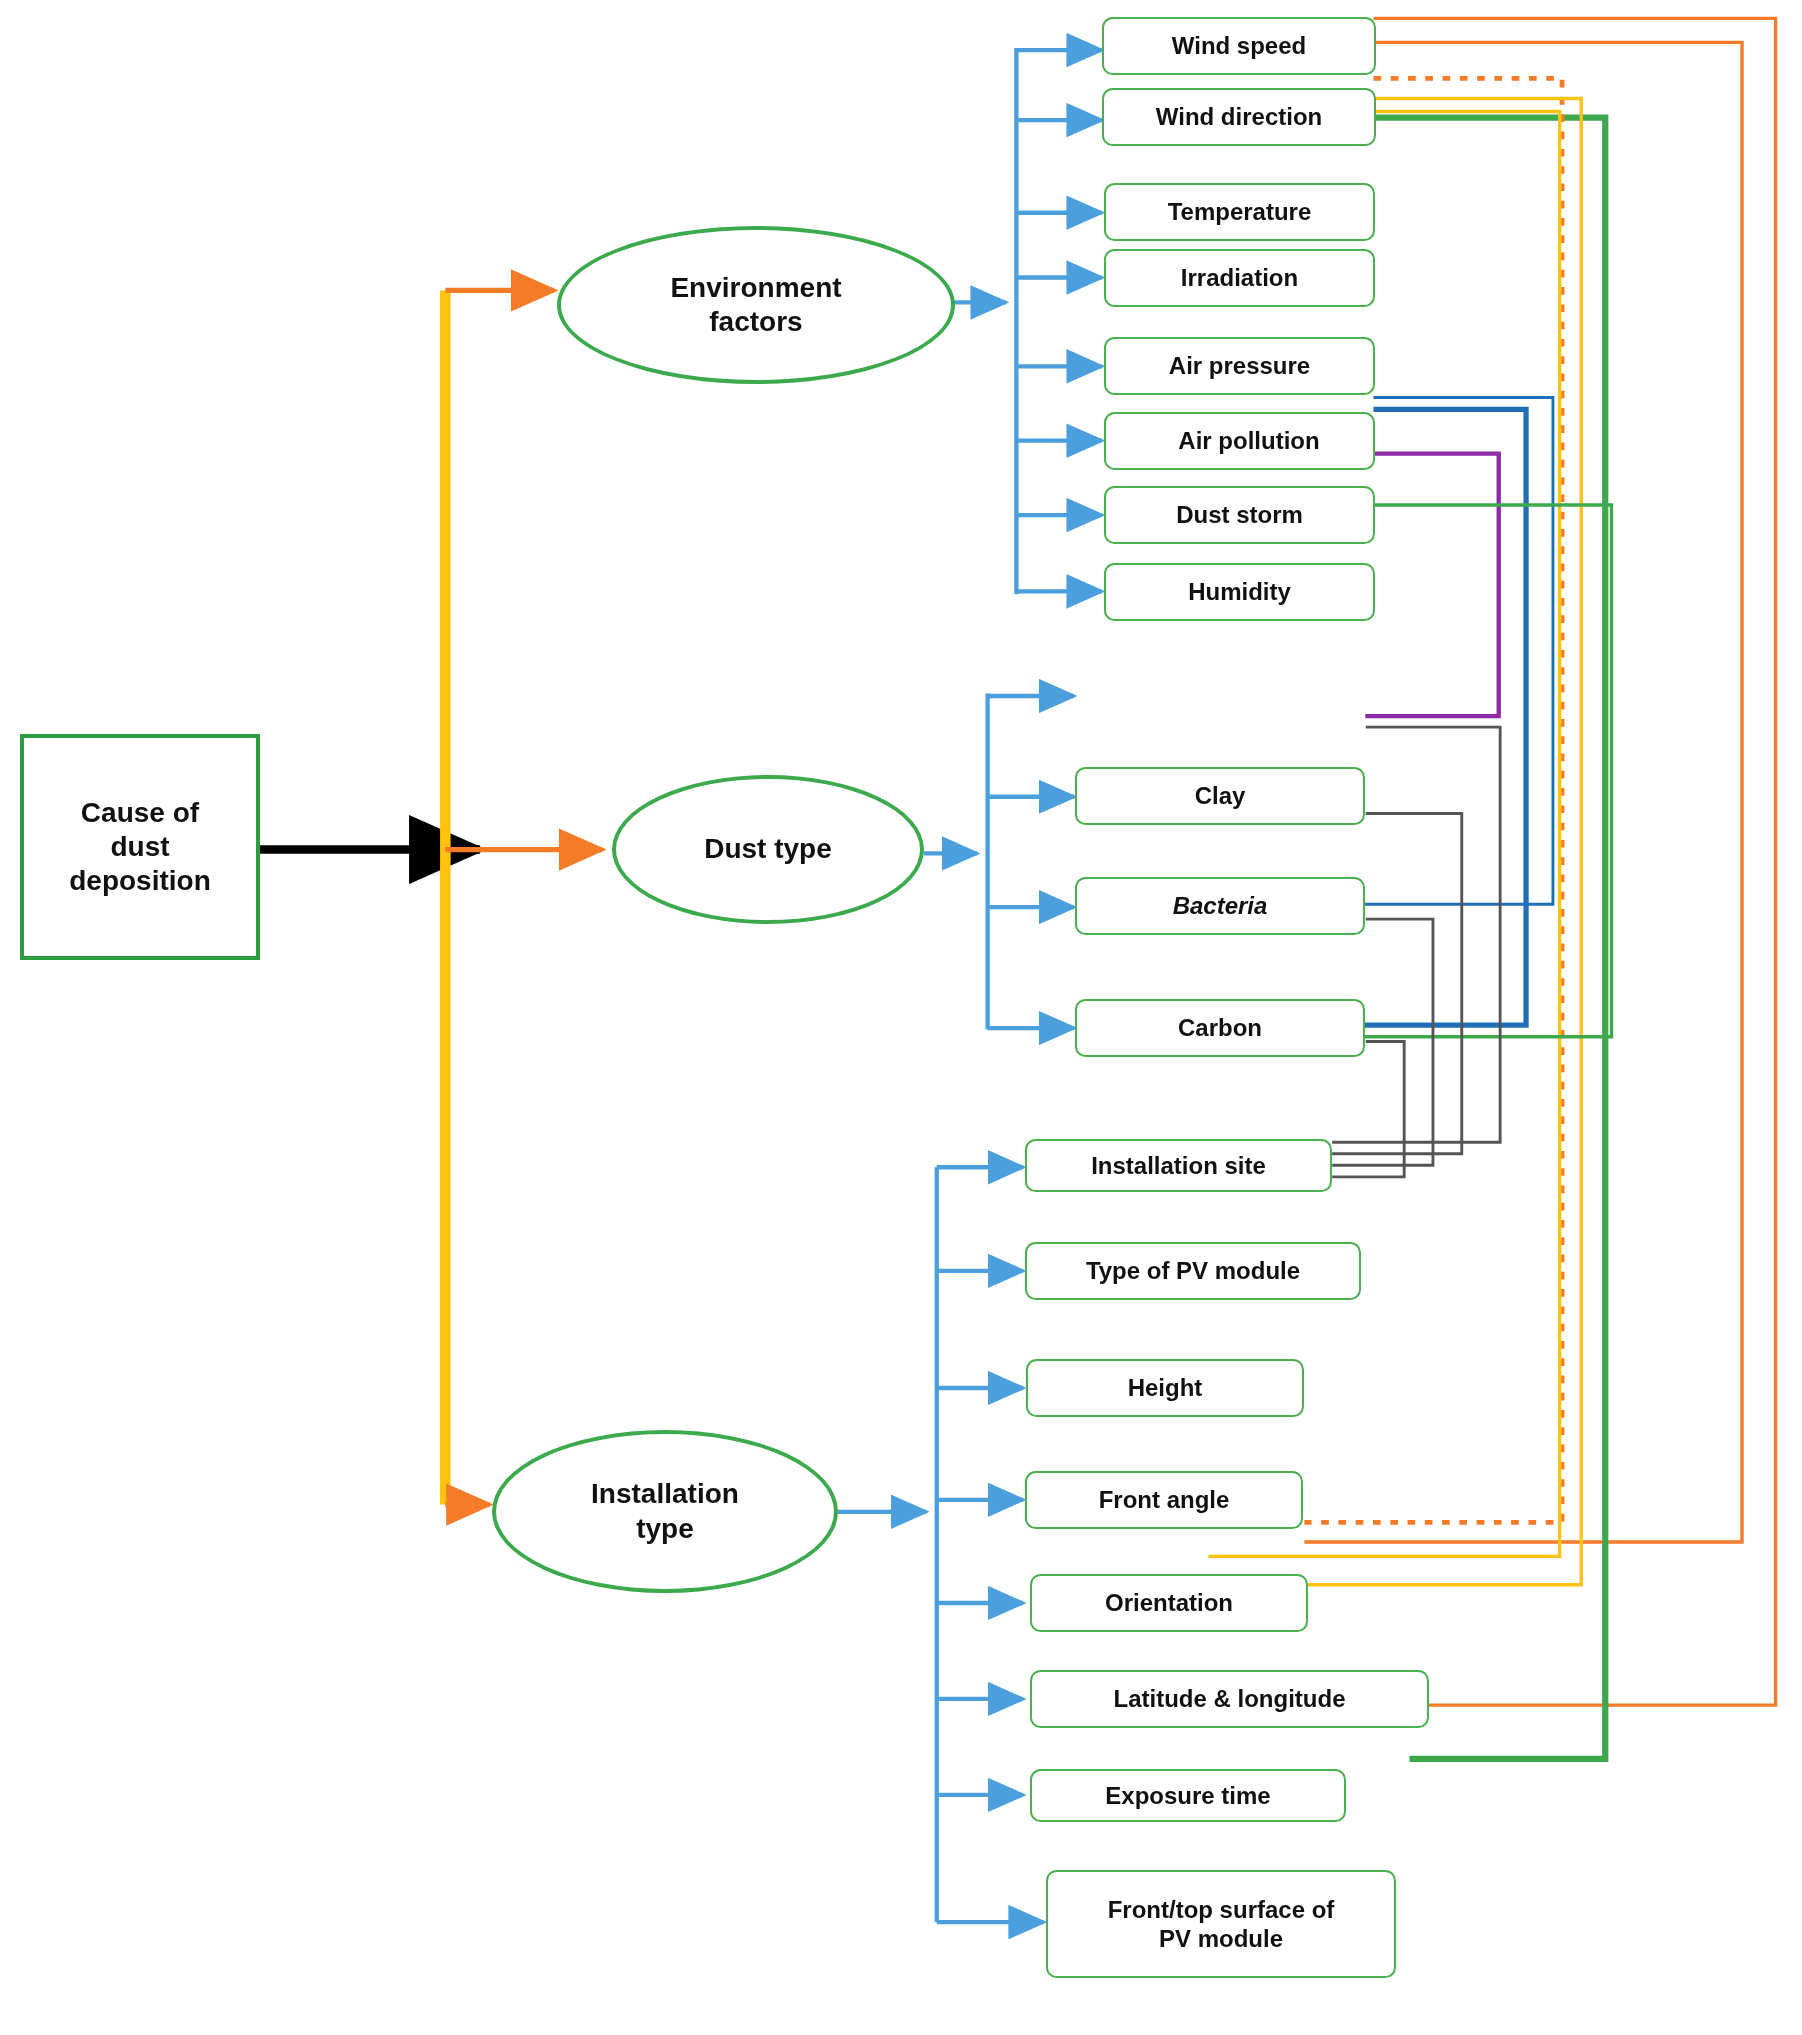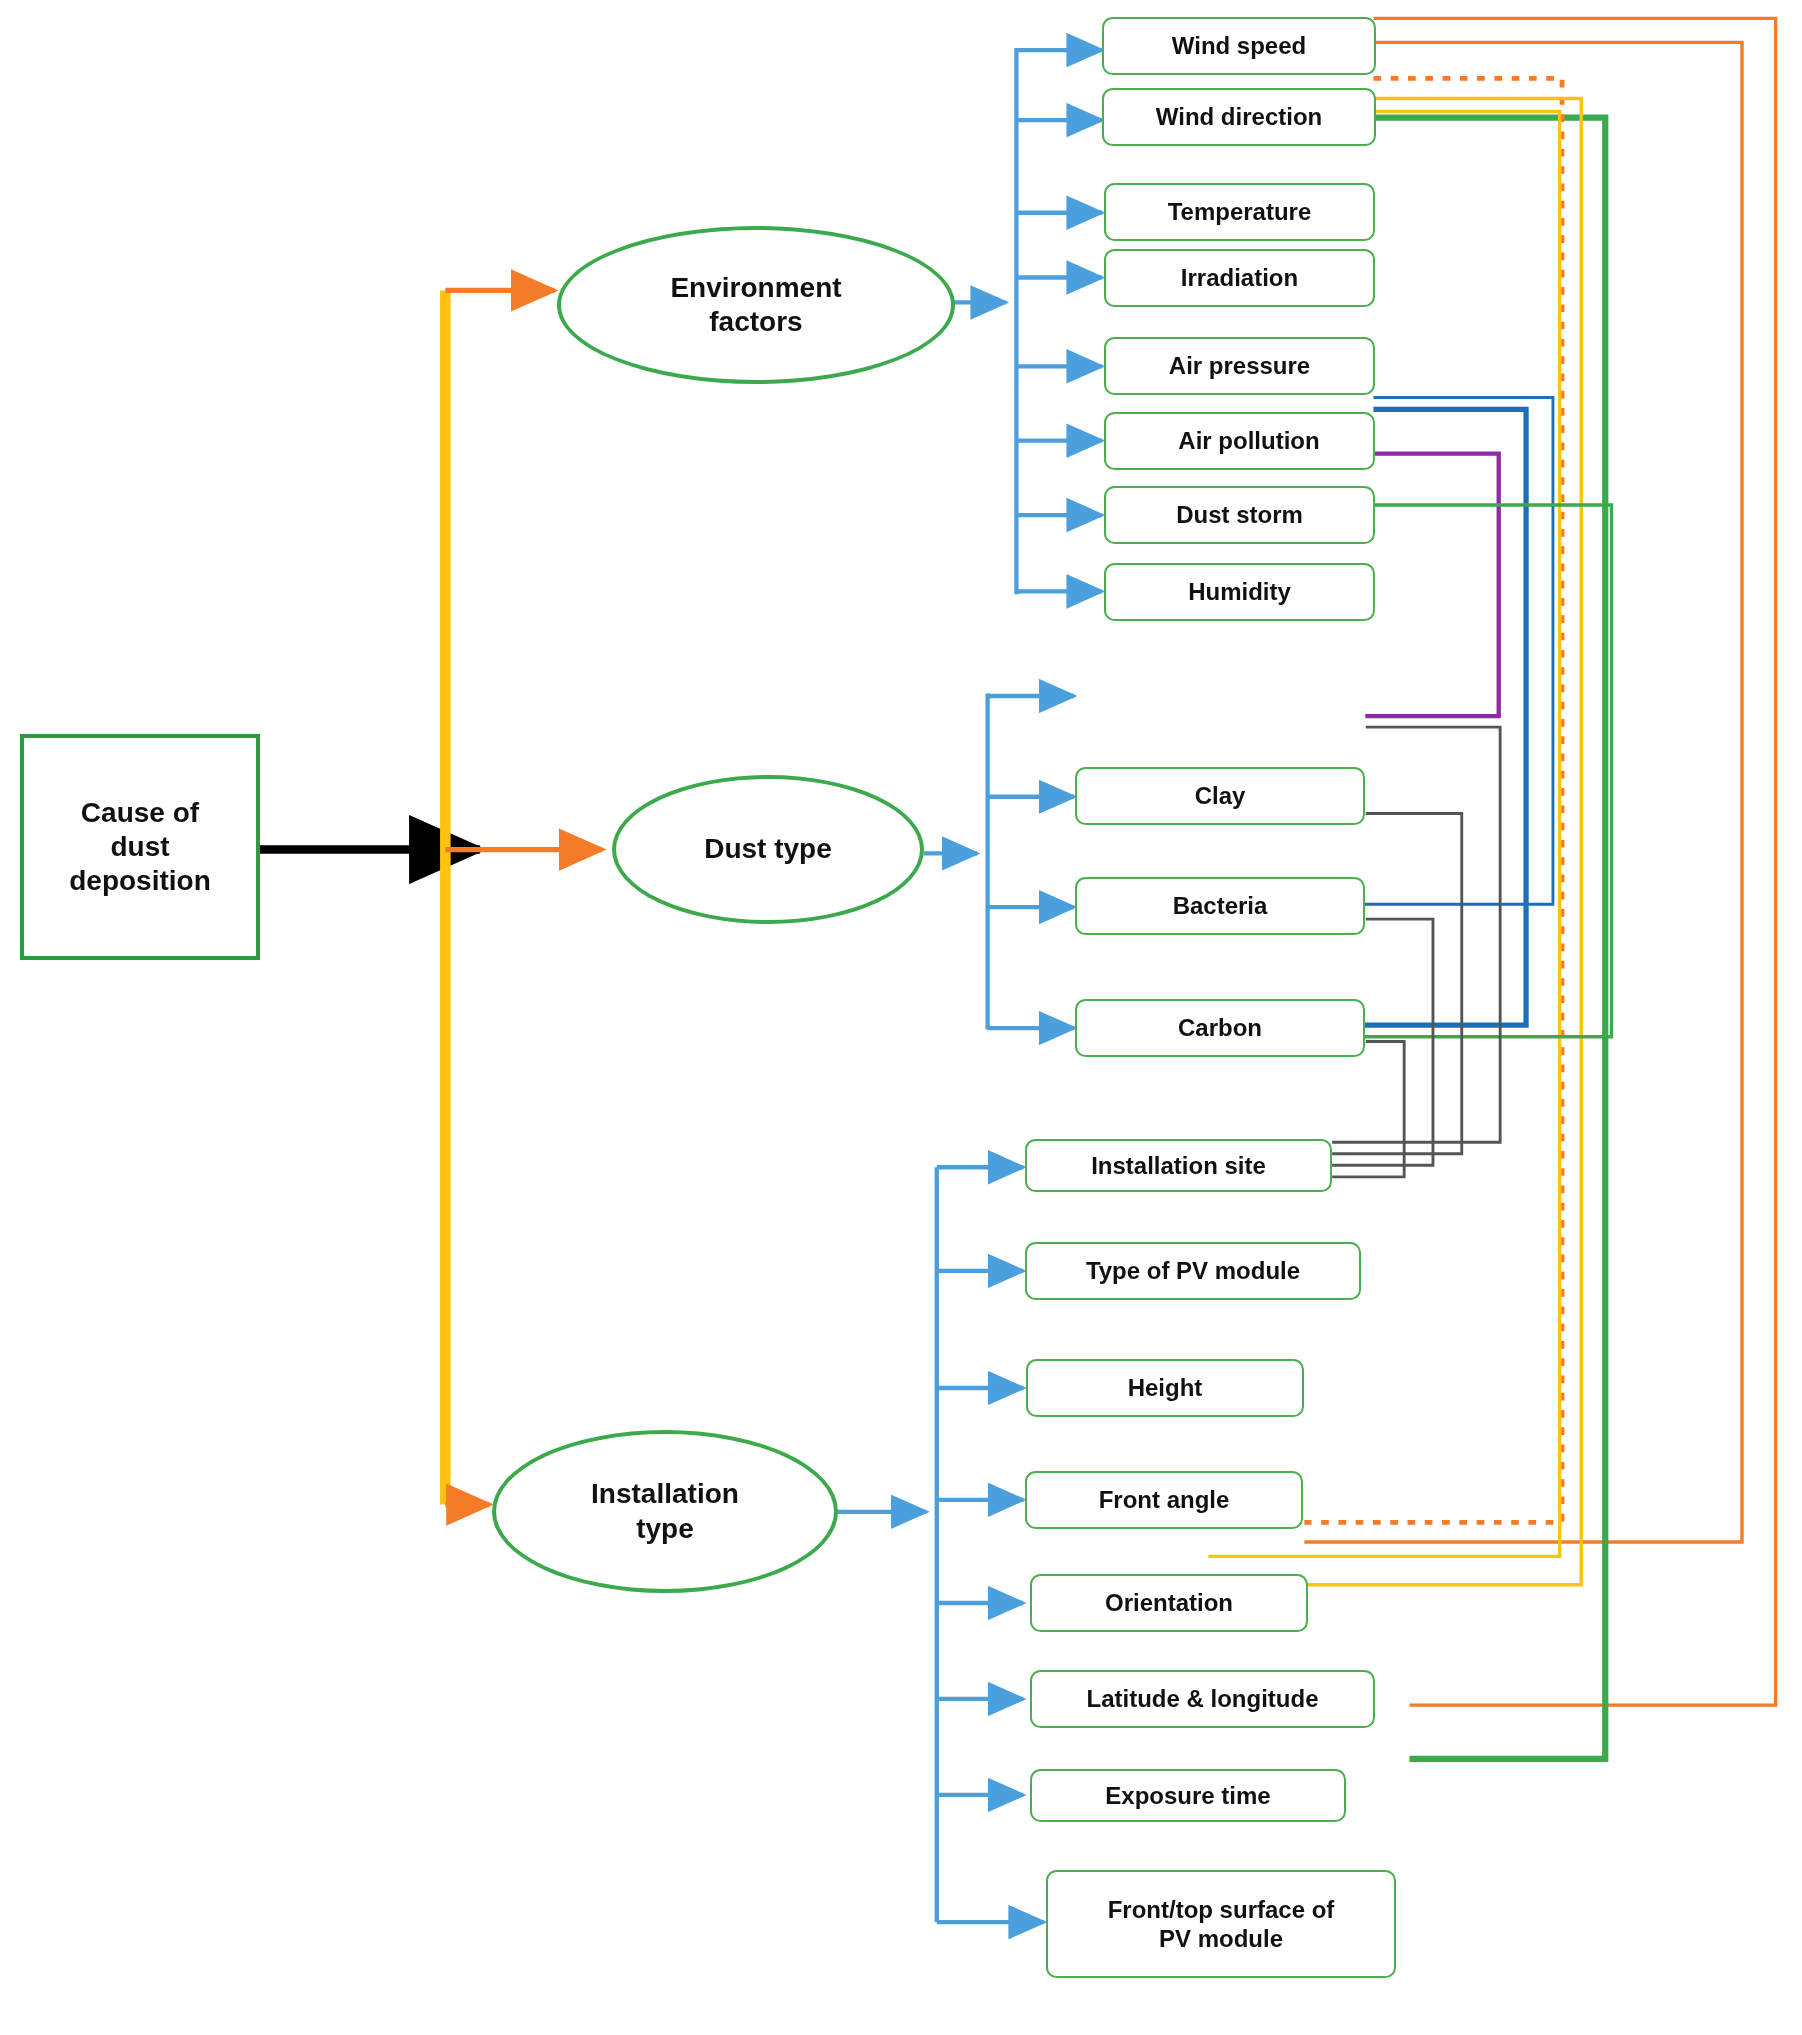--- a/index.html
+++ b/index.html
@@ -187,21 +187,21 @@
   <div class="node rect" style="left:1104px; top:486px; width:271px; height:58px; font-size:24px;">
     <span class="lbl">Dust storm</span>
   </div>
   <div class="node rect" style="left:1104px; top:563px; width:271px; height:58px; font-size:24px;">
     <span class="lbl">Humidity</span>
   </div>
 
   <div class="node rect" style="left:1075px; top:767px; width:290px; height:58px; font-size:24px;">
     <span class="lbl">Clay</span>
   </div>
-  <div class="node rect" style="left:1075px; top:877px; width:290px; height:58px; font-size:24px;">
+  <div class="node rect" style="left:1075px; top:877px; width:290px; height:58px; font-size:24px;font-style:italic;">
     <span class="lbl">Bacteria</span>
   </div>
   <div class="node rect" style="left:1075px; top:999px; width:290px; height:58px; font-size:24px;">
     <span class="lbl">Carbon</span>
   </div>
 
   <div class="node rect" style="left:1025px; top:1139px; width:307px; height:53px; font-size:24px;">
     <span class="lbl">Installation site</span>
   </div>
   <div class="node rect" style="left:1025px; top:1242px; width:336px; height:58px; font-size:24px;">
@@ -209,21 +209,21 @@
   </div>
   <div class="node rect" style="left:1026px; top:1359px; width:278px; height:58px; font-size:24px;">
     <span class="lbl">Height</span>
   </div>
   <div class="node rect" style="left:1025px; top:1471px; width:278px; height:58px; font-size:24px;">
     <span class="lbl">Front angle</span>
   </div>
   <div class="node rect" style="left:1030px; top:1574px; width:278px; height:58px; font-size:24px;">
     <span class="lbl">Orientation</span>
   </div>
-  <div class="node rect" style="left:1030px; top:1670px; width:345px; height:58px; font-size:24px;">
+  <div class="node rect" style="left:1030px; top:1670px; width:399px; height:58px; font-size:24px;">
     <span class="lbl">Latitude &amp; longitude</span>
   </div>
   <div class="node rect" style="left:1030px; top:1769px; width:316px; height:53px; font-size:24px;">
     <span class="lbl">Exposure time</span>
   </div>
   <div class="node rect" style="left:1046px; top:1870px; width:350px; height:108px; font-size:24px;">
     <span class="lbl">Front/top surface of
 PV module</span>
   </div>
 

